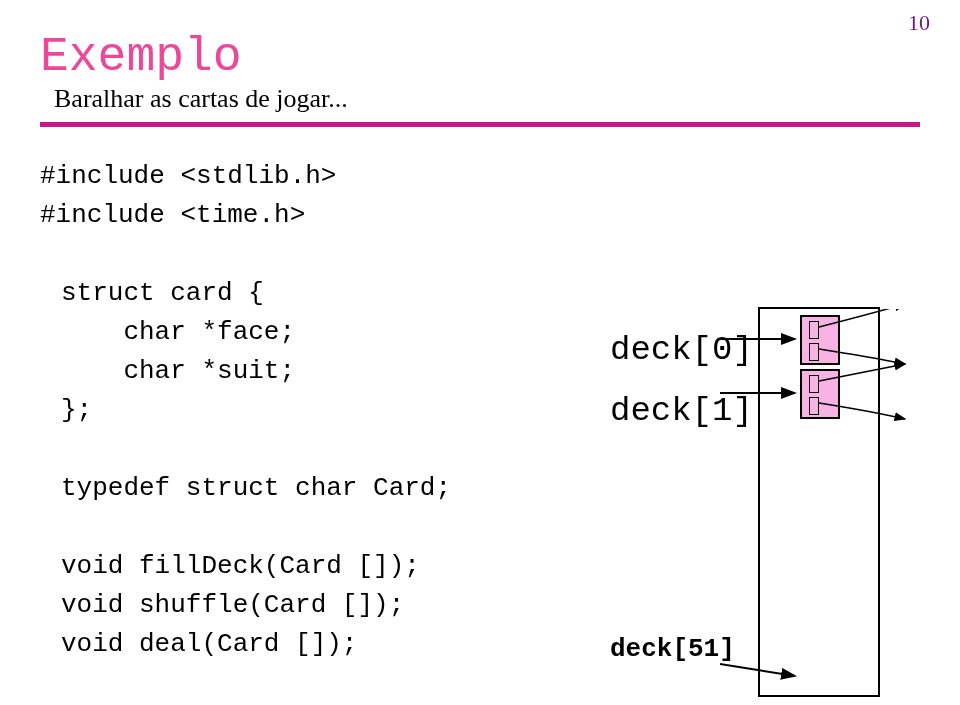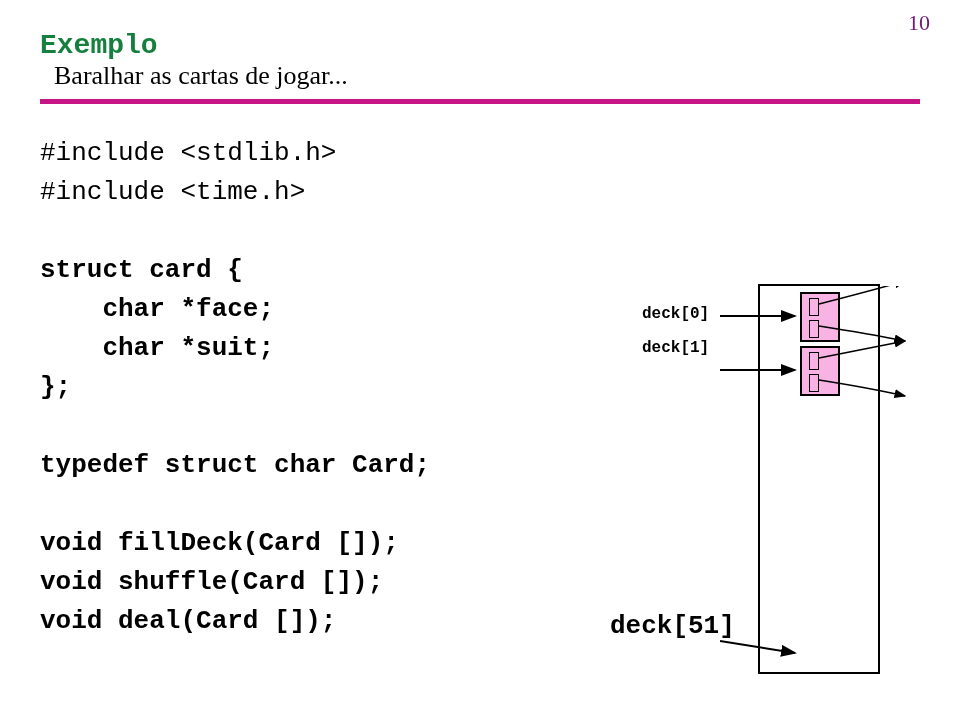--- a/index.html
+++ b/index.html
@@ -19,23 +19,23 @@
       top: 10px;
       right: 30px;
       font-family: Liberation Serif, serif;
       font-size: 22px;
       color: #701a75;
     }
     .header {
       padding: 30px 0 0 40px;
     }
     .title {
-      font-weight: bold;
-      font-size: 28px;
-      color: #15803d;
+      font-weight: normal;
+      font-size: 48px;
+      color: #ec4899;
     }
     .subtitle {
       font-family: "Times New Roman", Times, serif;
       font-size: 26px;
       color: #000;
       margin-top: 0;
       padding-left: 14px;
     }
     .hr-line {
       height: 5px;
@@ -49,35 +49,35 @@
     .code-block {
       font-size: 26px;
       line-height: 1.5;
       flex: 1;
     }
     .code-line {
       white-space: pre;
       color: #000;
     }
     .bold {
-      font-weight: bold;
+      font-weight: normal;
+      margin-left: 21px;
     }
     .right-side {
       width: 290px;
       position: relative;
       padding-top: 150px;
     }
     .deck-labels {
       position: absolute;
       left: -20px;
       top: 168px;
-      font-size: 16px;
-      font-weight: bold;
+      font-size: 34px;
+      font-weight: normal;
       line-height: 1.5;
-      margin-left: 32px;
     }
     .deck-label {
       margin-bottom: 10px;
       text-align: right;
     }
     .deck-label-bottom {
       position: absolute;
       left: -20px;
       top: 477px;
       font-size: 26px;

